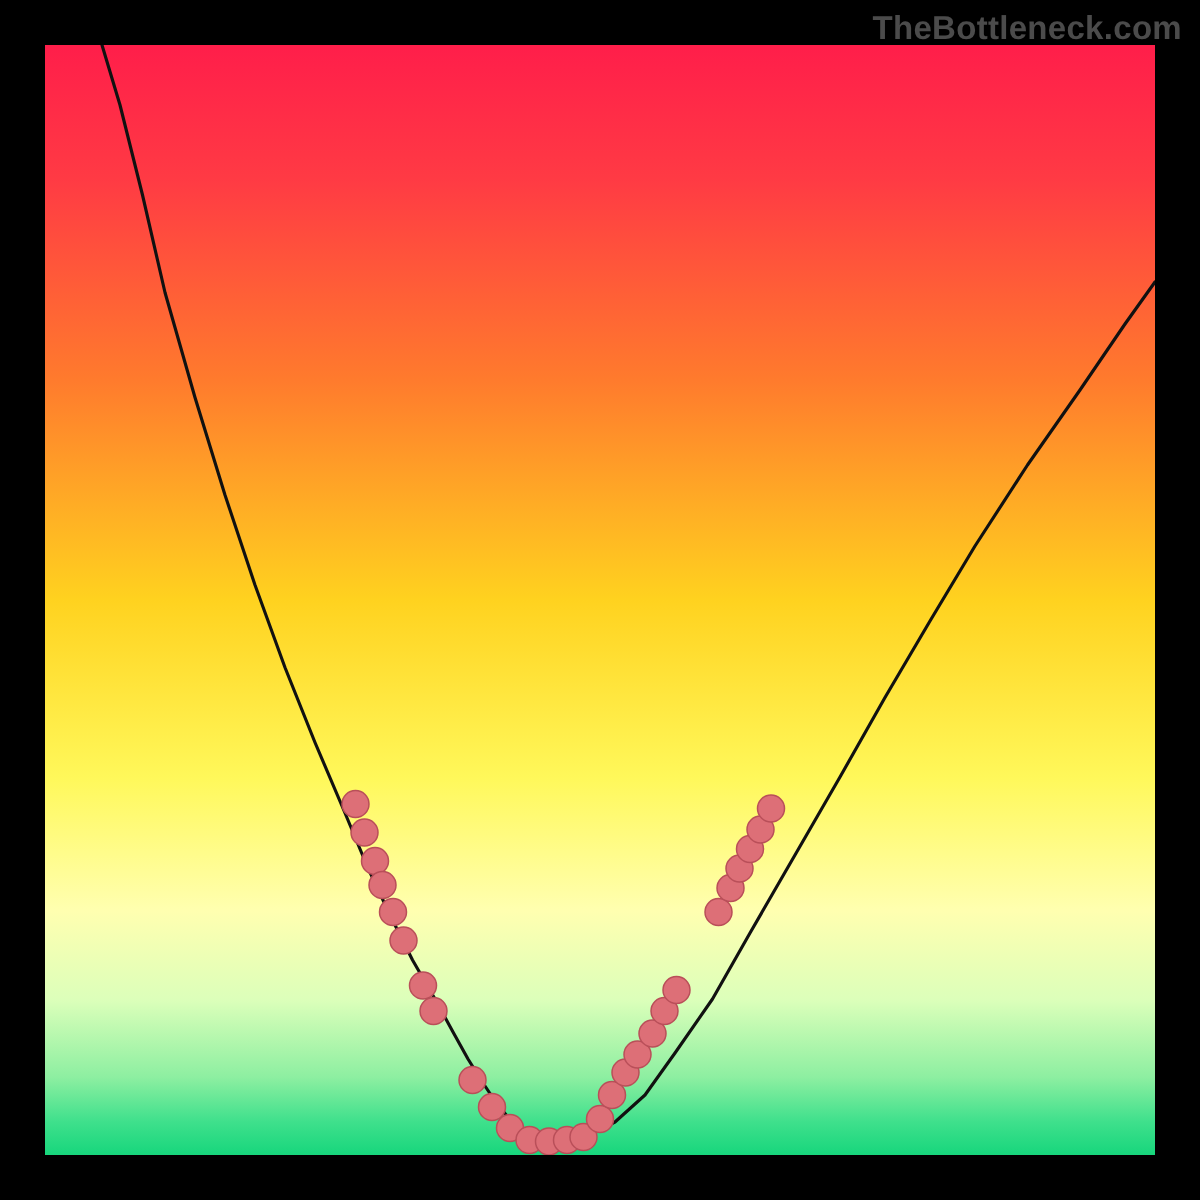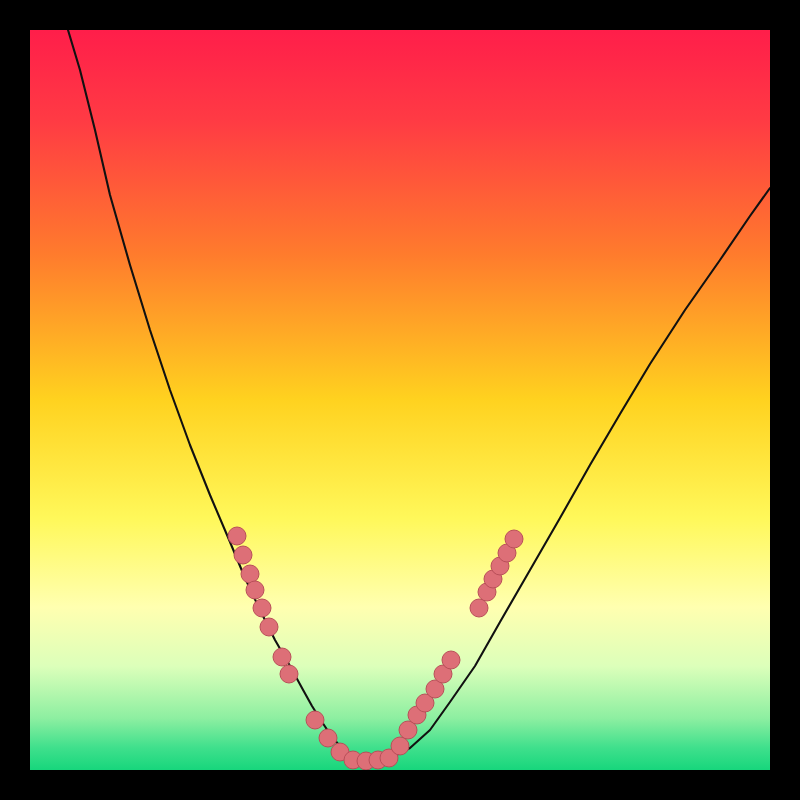--- a/index.html
+++ b/index.html
@@ -75,13 +75,14 @@
           <circle cx="421" cy="630" r="9" fill="#dd6f77" stroke="#b94f59" stroke-width="1"></circle>
           <circle cx="449" cy="578" r="9" fill="#dd6f77" stroke="#b94f59" stroke-width="1"></circle>
           <circle cx="457" cy="562" r="9" fill="#dd6f77" stroke="#b94f59" stroke-width="1"></circle>
           <circle cx="463" cy="549" r="9" fill="#dd6f77" stroke="#b94f59" stroke-width="1"></circle>
           <circle cx="470" cy="536" r="9" fill="#dd6f77" stroke="#b94f59" stroke-width="1"></circle>
           <circle cx="477" cy="523" r="9" fill="#dd6f77" stroke="#b94f59" stroke-width="1"></circle>
           <circle cx="484" cy="509" r="9" fill="#dd6f77" stroke="#b94f59" stroke-width="1"></circle>
         </g>
     </svg>
   </div>
+  <div class="watermark">TheBottleneck.com</div>
 </div>
 
 </body></html>

